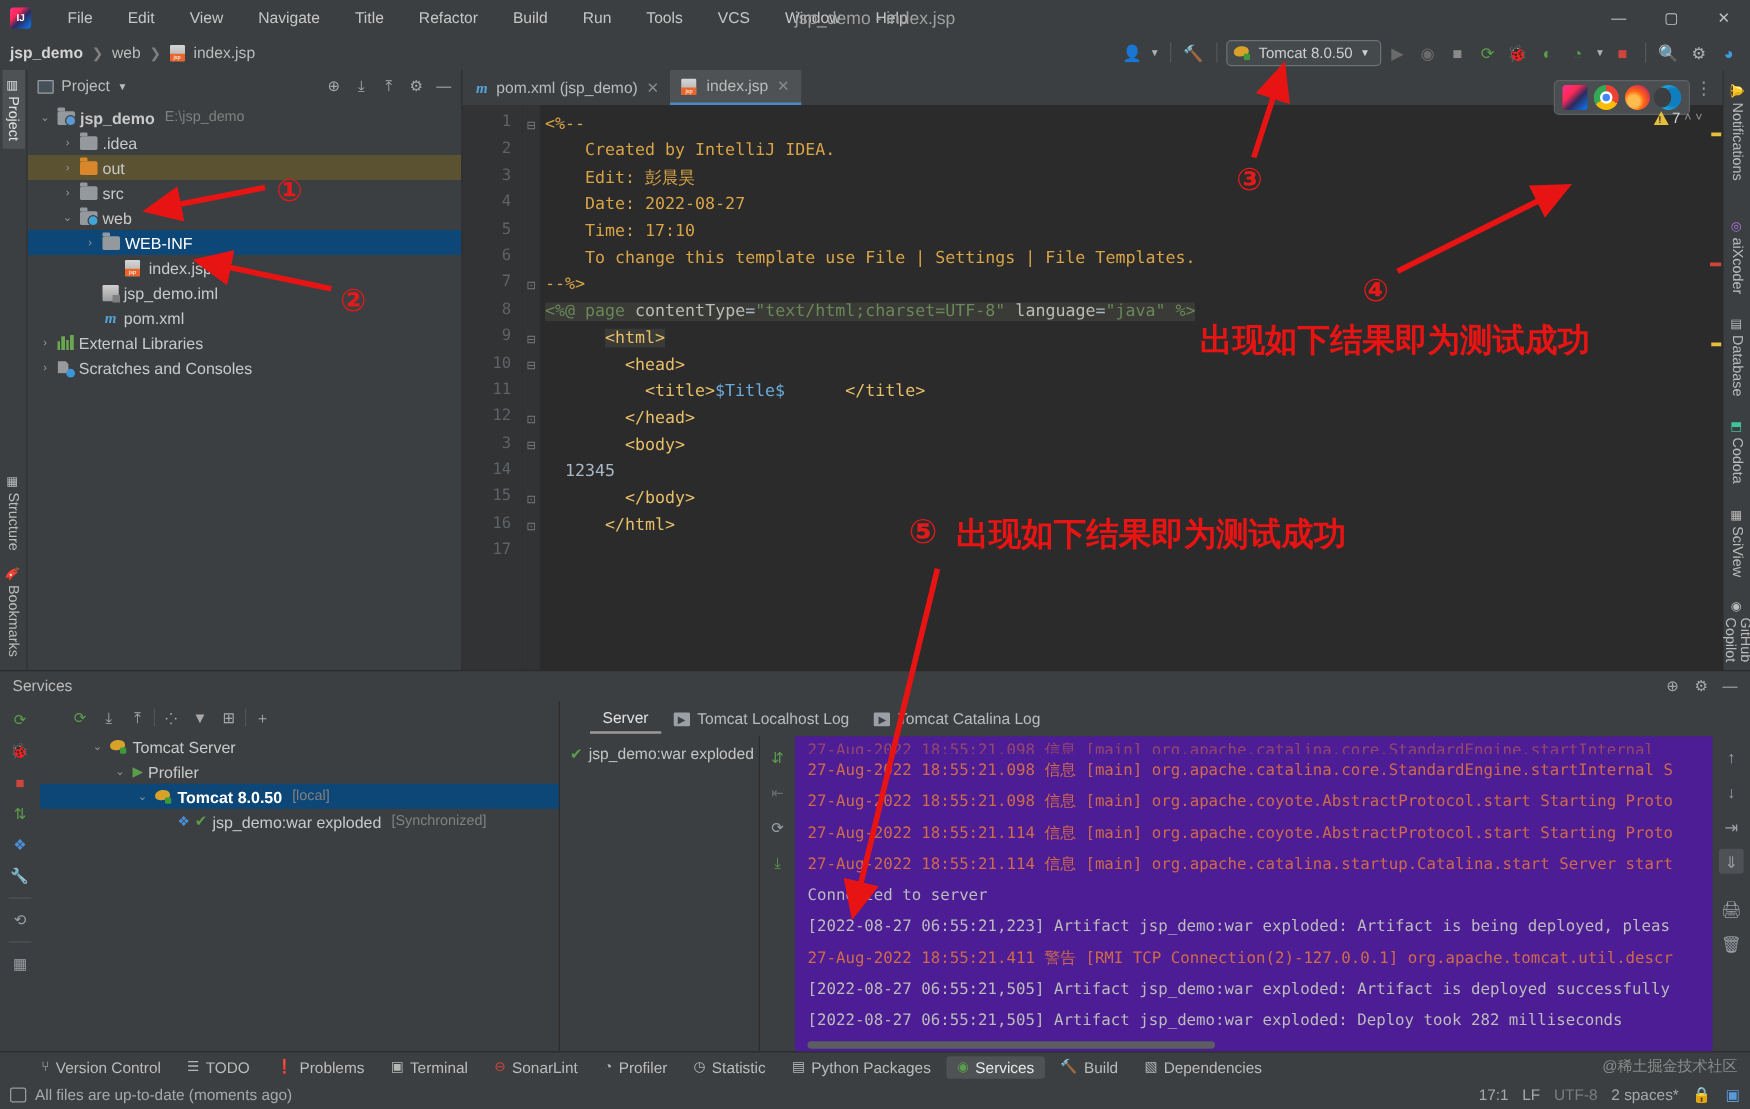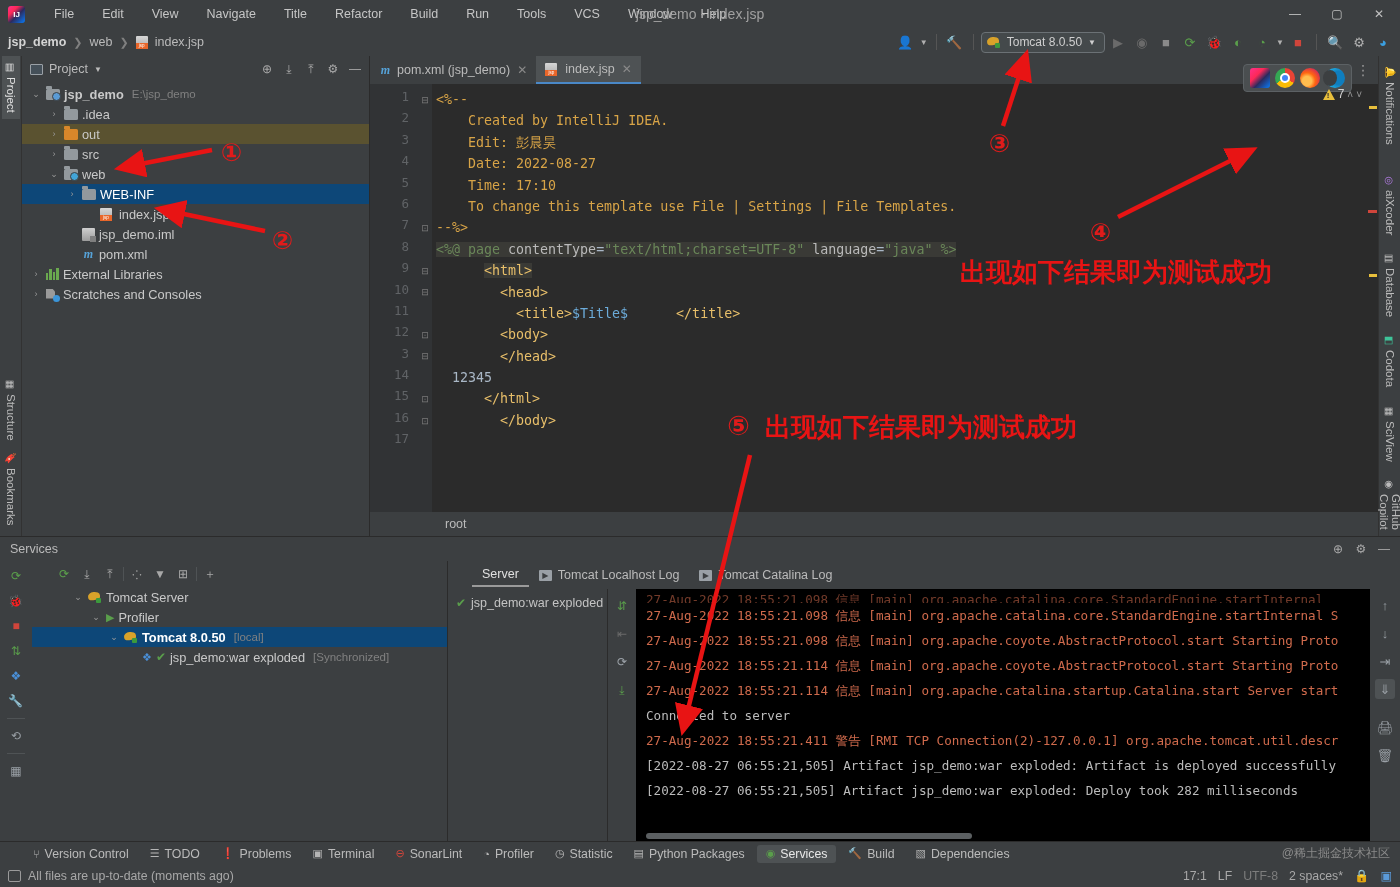--- a/index.html
+++ b/index.html
@@ -138,21 +138,21 @@
   .svtabs{ height:28px; display:flex;align-items:center;gap:0; flex:0 0 28px; padding-left:24px;}
   .svtab{ padding:4px 10px; font-size:12.5px; color:#bbb; display:flex;align-items:center;gap:6px;}
   .svtab.act{ color:#e0e0e0; border-bottom:2px solid #9a9a9a;}
   .logicon{ width:13px;height:11px;background:#9aa0a6;border-radius:1px;color:#3c3f41;font-size:8px;
      display:flex;align-items:center;justify-content:center;}
   .svcontent{ flex:1; display:flex; min-height:0;}
   .artifacts{ width:160px; flex:0 0 160px; padding:4px 0 0 4px; border-right:1px solid #2b2b2b;}
   .artrow{ display:flex;align-items:center;gap:5px;font-size:12.5px;color:#c4c4c4;height:20px;padding-left:4px;}
   .chk{ color:#5a9e4b; font-size:12px;}
   .consoletb{ width:28px; flex:0 0 28px; display:flex;flex-direction:column;align-items:center;gap:6px;padding-top:6px;}
-  .console{ flex:1; background:#000000; min-width:0; position:relative; overflow:hidden; padding:4px 0 0 10px;}
+  .console{ flex:1; background:#4c1d95; min-width:0; position:relative; overflow:hidden; padding:4px 0 0 10px;}
   .ll{ font-family:"DejaVu Sans Mono",monospace; font-size:12.6px; line-height:25px; white-space:nowrap; color:#bbbbbb;}
   .ll.err{ color:#cf6a4c;}
   .conright{ width:30px; flex:0 0 30px; display:flex;flex-direction:column;align-items:center;gap:8px;padding-top:6px;}
   .cri{ width:20px;height:20px;display:flex;align-items:center;justify-content:center;color:#9aa0a6;font-size:13px;}
   .hscroll{ position:absolute;left:10px;right:30px;bottom:2px;height:6px;}
   .hscroll i{ display:block;height:6px;width:47%;background:#5b5f61;border-radius:3px;}
 
   
   .toolwin{ height:24px; flex:0 0 24px; display:flex;align-items:center; background:#3c3f41;
      border-top:1px solid #2b2b2b; padding-left:24px; gap:3px;}
@@ -396,37 +396,34 @@
             <div class="cl"><span class="k-cmt">    Created by IntelliJ IDEA.</span></div>
             <div class="cl"><span class="k-cmt">    Edit: 彭晨昊</span></div>
             <div class="cl"><span class="k-cmt">    Date: 2022-08-27</span></div>
             <div class="cl"><span class="k-cmt">    Time: 17:10</span></div>
             <div class="cl"><span class="k-cmt">    To change this template use File | Settings | File Templates.</span></div>
             <div class="cl"><span class="k-cmt">--%&gt;</span></div>
             <div class="cl"><span class="hl-soft"><span class="k-dir">&lt;%@ page </span><span class="k-attr">contentType</span>=<span class="k-str">"text/html;charset=UTF-8"</span> <span class="k-attr">language</span>=<span class="k-str">"java"</span> <span class="k-dir">%&gt;</span></span></div>
             <div class="cl"><span class="hl-soft k-tag">&lt;html&gt;</span></div>
             <div class="cl"><span class="k-tag">  &lt;head&gt;</span></div>
             <div class="cl"><span class="k-tag">    &lt;title&gt;</span><span class="k-blue">$Title$</span><span class="k-tag">&lt;/title&gt;</span></div>
+            <div class="cl"><span class="k-tag">  &lt;/head&gt;</span></div>
             <div class="cl"><span class="k-tag">  &lt;body&gt;</span></div>
-            <div class="cl"><span class="k-tag">  &lt;/head&gt;</span></div>
             <div class="cl"><span class="k-txt">  12345</span></div>
+            <div class="cl"><span class="k-tag">  &lt;/body&gt;</span></div>
             <div class="cl"><span class="k-tag">&lt;/html&gt;</span></div>
-            <div class="cl"><span class="k-tag">  &lt;/body&gt;</span></div>
             <div class="cl">&nbsp;</div>
           </div>
         <div class="markerbar">
           <div class="mk" style="top:22px;background:#e8bf3c;"></div>
           <div class="mk" style="top:190px;background:#e8bf3c;"></div>
           <div class="mk" style="top:126px;background:#d0453b;width:9px;"></div>
         </div>
       </div>
 
-      <div class="bcrumbs">
-        <span>root</span>
-      </div>
     </div>
 
     <div class="rstrip">
       <div class="vtab">
         <span class="gl">🔔</span>
         <span>Notifications</span>
       </div>
       <div class="vtab" style="margin-top:18px;">
         <span class="gl" style="color:#b07ae0;">◎</span>
         <span>aiXcoder</span>
@@ -544,20 +541,21 @@
           </div>
 
           <div class="console">
             <div class="ll err" style="line-height:14px;opacity:.55;overflow:hidden;height:10px;">27-Aug-2022 18:55:21.098 信息 [main] org.apache.catalina.core.StandardEngine.startInternal</div>
             <div id="loglines">
                 <div class="ll err">27-Aug-2022 18:55:21.098 信息 [main] org.apache.catalina.core.StandardEngine.startInternal S</div>
                 <div class="ll err">27-Aug-2022 18:55:21.098 信息 [main] org.apache.coyote.AbstractProtocol.start Starting Proto</div>
                 <div class="ll err">27-Aug-2022 18:55:21.114 信息 [main] org.apache.coyote.AbstractProtocol.start Starting Proto</div>
                 <div class="ll err">27-Aug-2022 18:55:21.114 信息 [main] org.apache.catalina.startup.Catalina.start Server start</div>
                 <div class="ll">Connected to server</div>
+                <div class="ll">[2022-08-27 06:55:21,223] Artifact jsp_demo:war exploded: Artifact is being deployed, pleas</div>
                 <div class="ll err">27-Aug-2022 18:55:21.411 警告 [RMI TCP Connection(2)-127.0.0.1] org.apache.tomcat.util.descr</div>
                 <div class="ll">[2022-08-27 06:55:21,505] Artifact jsp_demo:war exploded: Artifact is deployed successfully</div>
                 <div class="ll">[2022-08-27 06:55:21,505] Artifact jsp_demo:war exploded: Deploy took 282 milliseconds</div>
               </div>
             <div class="hscroll">
                 <i></i>
               </div>
           </div>
 
           <div class="conright">

